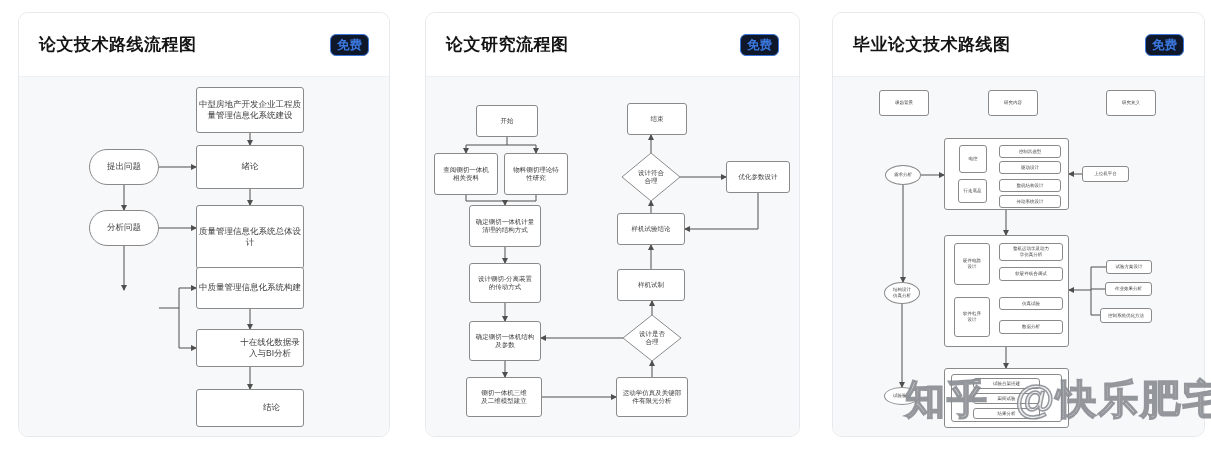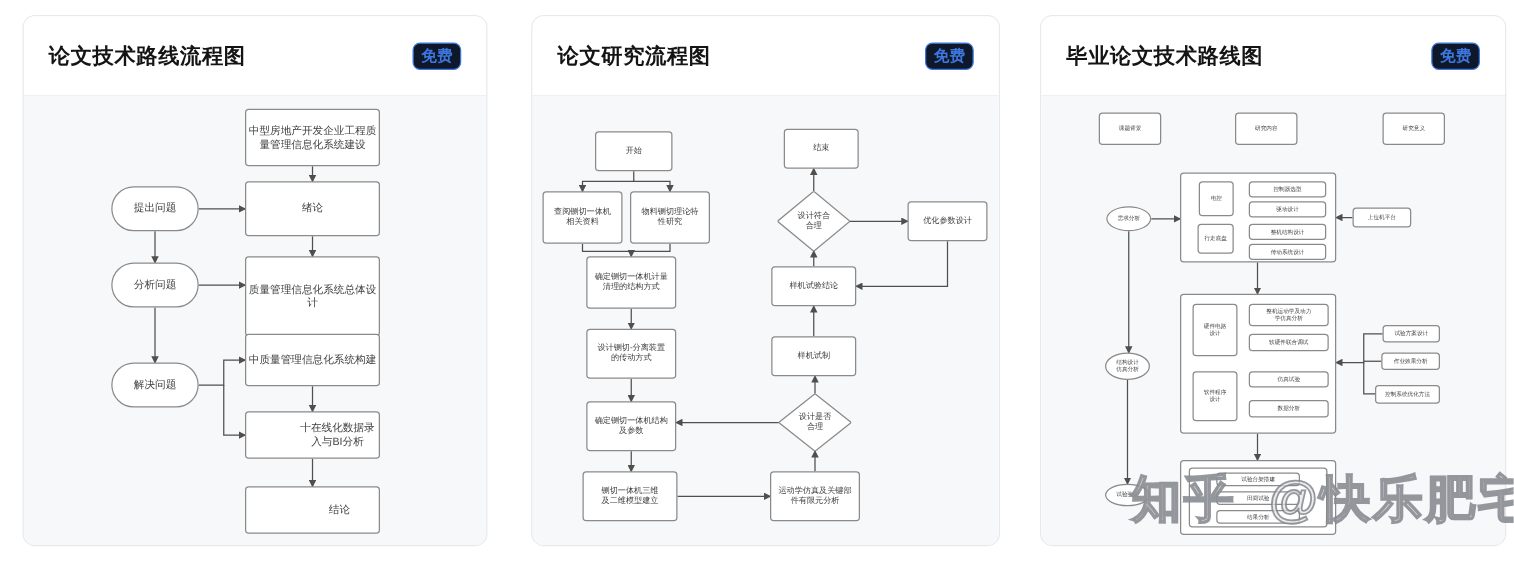--- a/index.html
+++ b/index.html
@@ -148,23 +148,20 @@
           </div>
           <div class="node box" style="left: 177px; top: 128px; width: 108px; height: 64px;">
             <span class="lbl">质量管理信息化系统总体设
 计</span>
           </div>
           <div class="node stadium" style="left: 70px; top: 133px; width: 70px; height: 36px;">
             <span class="lbl">分析问题</span>
           </div>
           <div class="node box" style="left: 177px; top: 190px; width: 108px; height: 42px;">
             <span class="lbl">中质量管理信息化系统构建</span>
-          </div>
-          <div class="node stadium" style="left: 70px; top: 213px; width: 70px; height: 36px;">
-            <span class="lbl">解决问题</span>
           </div>
           <div class="node box" style="left: 177px; top: 252px; width: 108px; height: 38px; padding-left: 40px;">
             <span class="lbl">十在线化数据录入与BI分析</span>
           </div>
           <div class="node box" style="left: 177px; top: 312px; width: 108px; height: 38px; padding-left: 43px;">
             <span class="lbl">结论</span>
           </div>
         </div>
     </div>
   </div>

